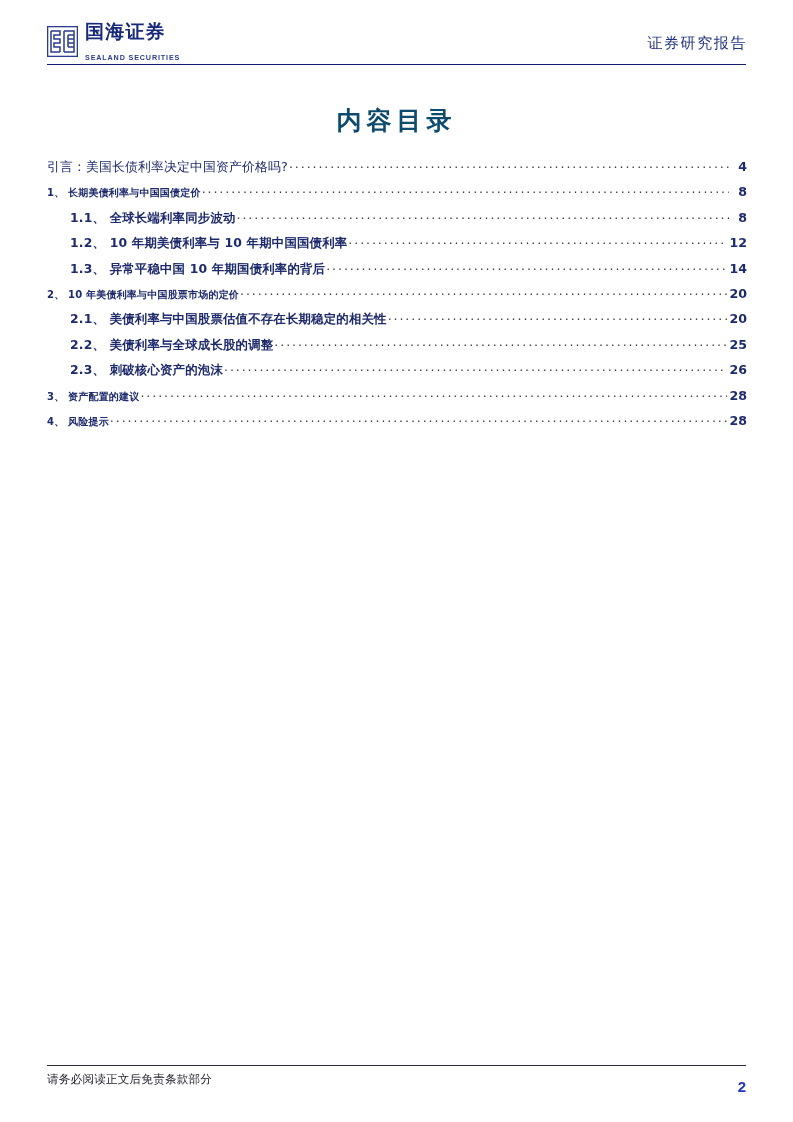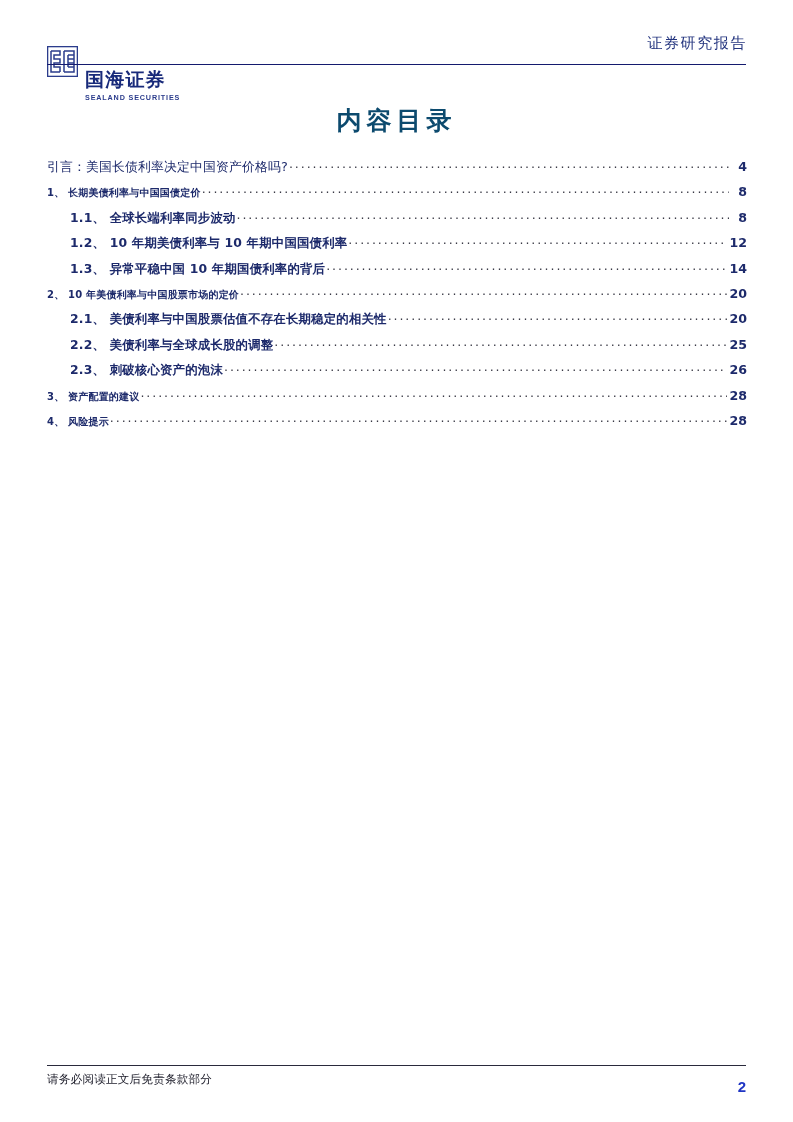--- a/index.html
+++ b/index.html
@@ -53,29 +53,28 @@
     line-height: 1;
   }
   .logo-cn {
     font-family: "DejaVu Sans", "Liberation Sans", sans-serif;
     font-size: 19px;
     font-weight: 700;
     color: #182a7a;
     letter-spacing: 1.2px;
     line-height: 1.05;
     white-space: nowrap;
-    margin-top: 48px;
   }
   .logo-en {
     font-family: "Liberation Sans", sans-serif;
     font-size: 7.2px;
     font-weight: 700;
     color: #2b3c8c;
     letter-spacing: 0.85px;
-    margin-top: 4px;
+    margin-top: 12px;
     white-space: nowrap;
   }
   .header-right {
     position: absolute;
     right: 0;
     top: 12px;
     font-family: Liberation Sans, sans-serif;
     font-size: 15px;
     color: #24357f;
     letter-spacing: 1.6px;

